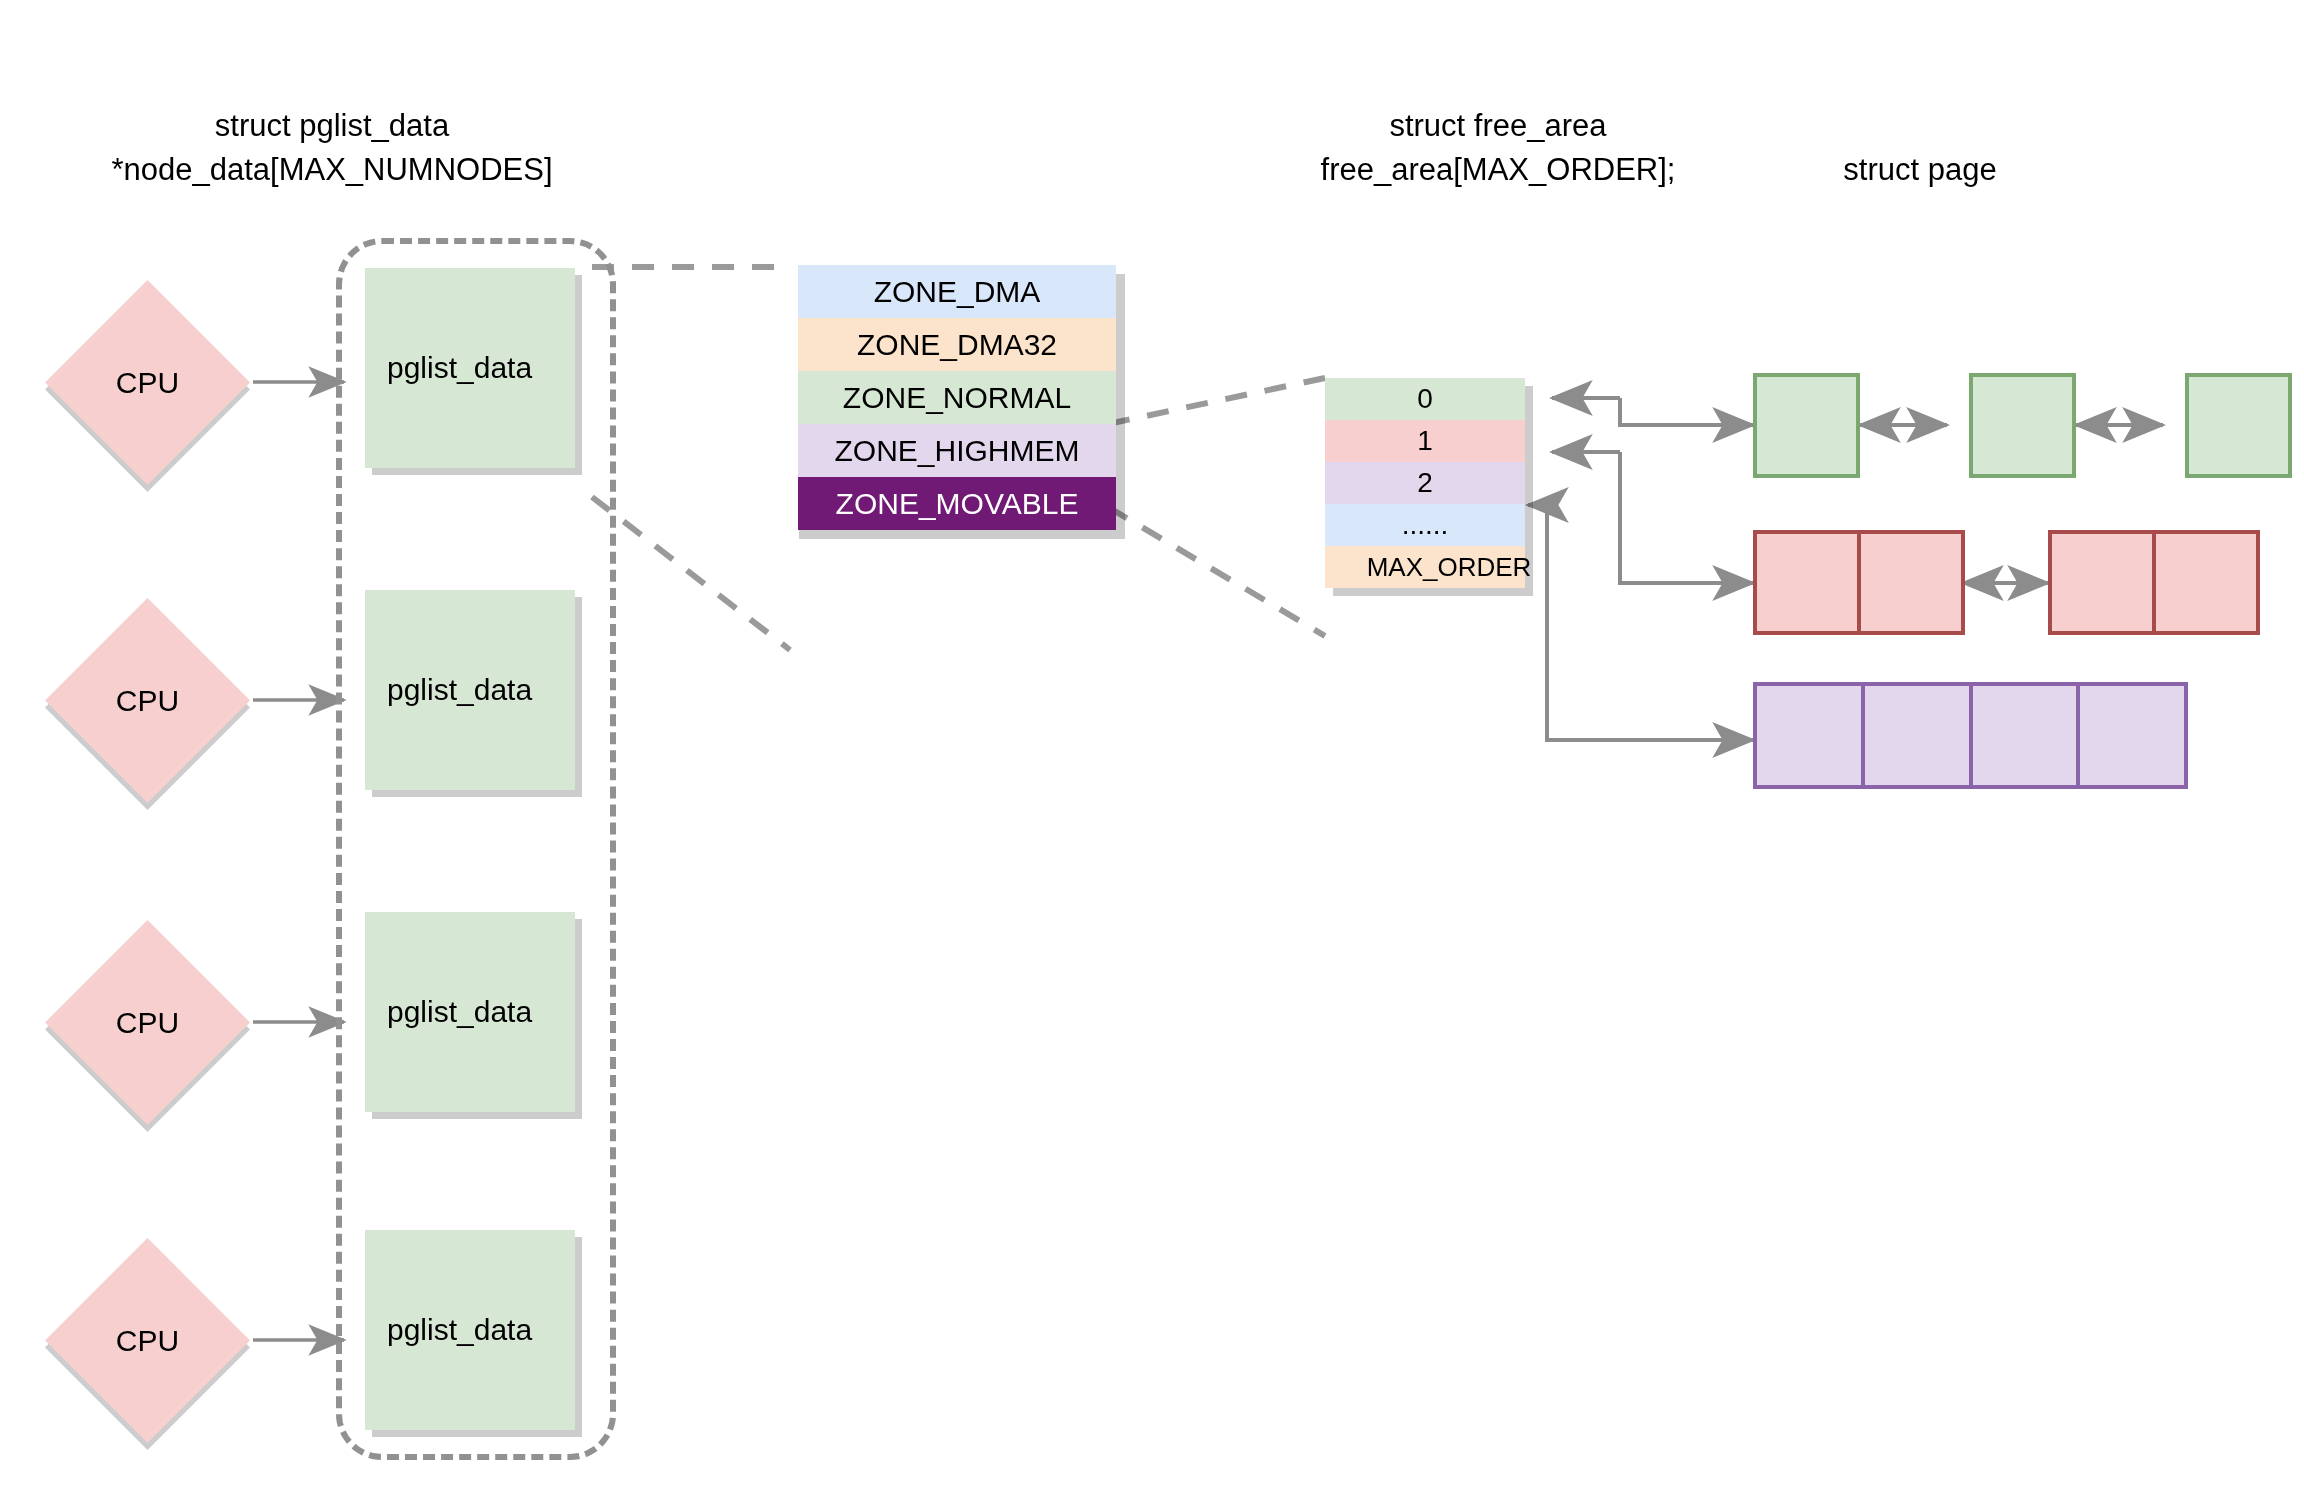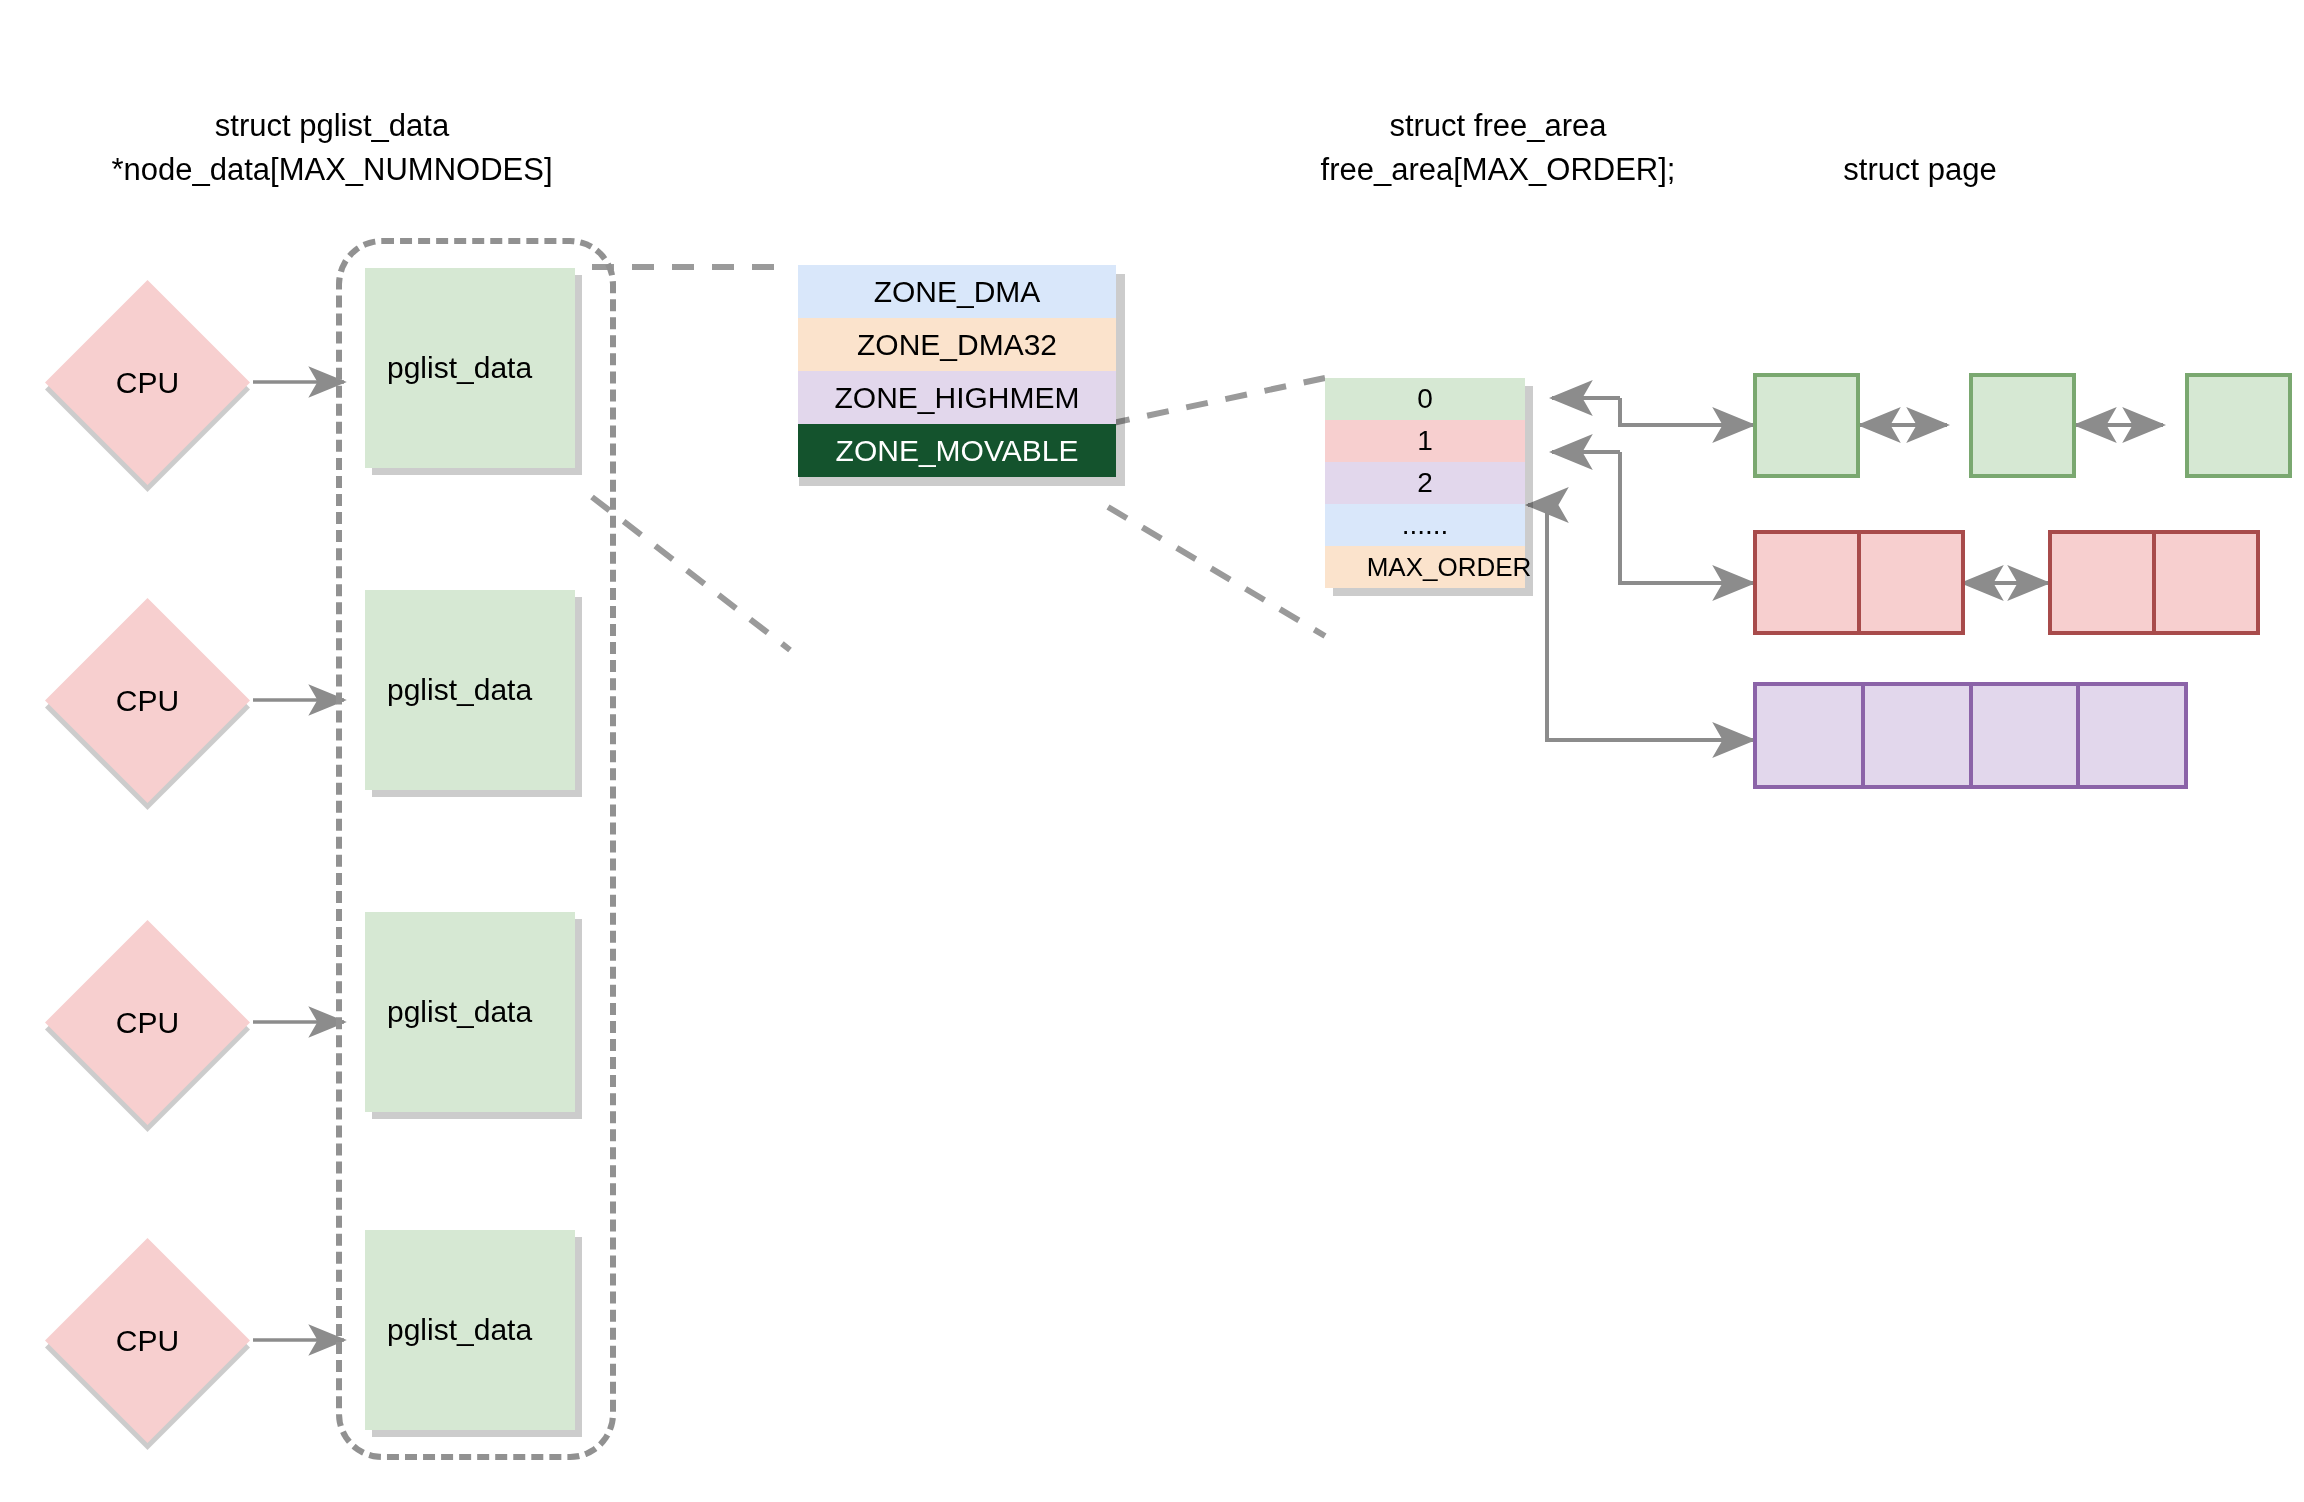--- a/index.html
+++ b/index.html
@@ -238,24 +238,27 @@
     <span>pglist_data</span>
   </div>
 
   <div class="zone-stack" style="left:790px; top:265px; width:318px;">
     <div class="zone-row" style="background:#d9e7fa; color:#000000;">
       <span>ZONE_DMA</span>
     </div>
     <div class="zone-row" style="background:#fbe3cc; color:#000000;">
       <span>ZONE_DMA32</span>
     </div>
+    <div class="zone-row" style="background:#d6e8d3; color:#000000;">
+      <span>ZONE_NORMAL</span>
+    </div>
     <div class="zone-row" style="background:#e2d7ec; color:#000000;">
       <span>ZONE_HIGHMEM</span>
     </div>
-    <div class="zone-row" style="background:#14532d; color:#ffffff;">
+    <div class="zone-row" style="background:#701a75; color:#ffffff;">
       <span>ZONE_MOVABLE</span>
     </div>
   </div>
 
   <div class="fa-stack" style="left:1325px; top:378px; width:200px;">
     <div class="fa-row" style="background:#d6e8d3;">
       <span>0</span>
     </div>
     <div class="fa-row" style="background:#f7cfcf;">
       <span>1</span>

